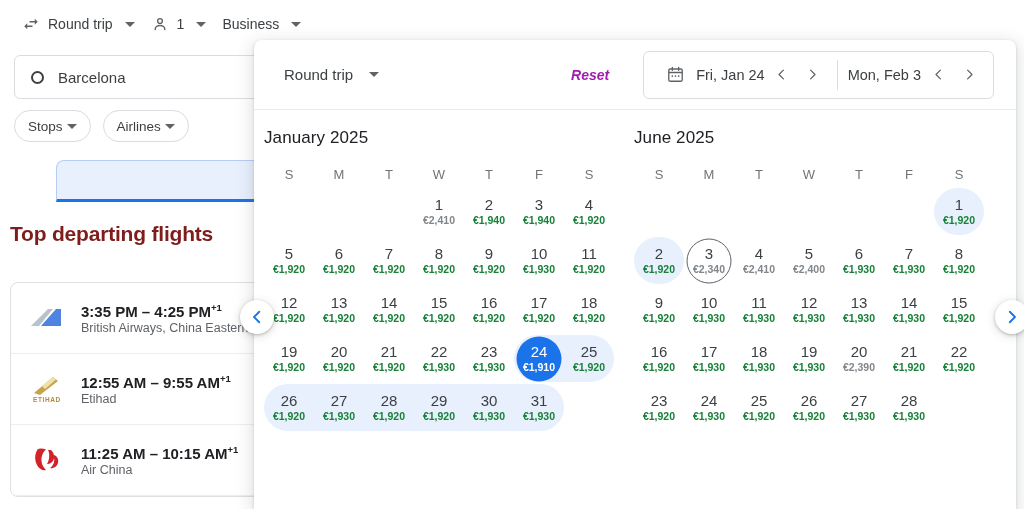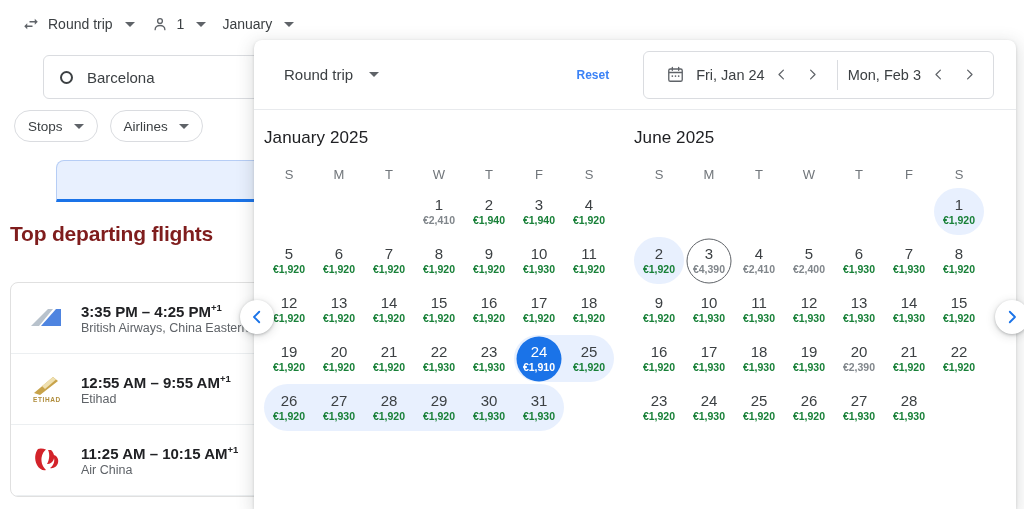--- a/index.html
+++ b/index.html
@@ -35,39 +35,38 @@
   }
   .icon-swap svg, .icon-person svg { display: block; }
 
   .origin-field {
     position: absolute; left: 14px; top: 55px;
     width: 420px; height: 44px;
     border: 1px solid #dadce0; border-radius: 6px;
     background: #fff;
     display: flex; align-items: center; gap: 14px;
     padding: 0 16px;
-    margin-left: 29px;
   }
   .circle-icon {
     width: 13px; height: 13px; border-radius: 50%;
     border: 2.4px solid #3c4043; flex: none;
   }
   .origin-text { font-size: 15px; color: #3c4043; }
 
   .filters-row {
     position: absolute; left: 14px; top: 110px;
     display: flex; align-items: center; gap: 12px;
   }
   .all-filters {
     display: flex; align-items: center; gap: 9px;
     color: #1a73e8; font-size: 14px; font-weight: 600;
     padding: 4px 2px;
   }
   .chip {
-    display: flex; align-items: center; gap: 7px;
+    display: flex; align-items: center; 
     height: 32px; padding: 0 13px;
     border: 1px solid #dadce0; border-radius: 16px;
     font-size: 13.5px; color: #3c4043; background: #fff;
     white-space: nowrap;
   }
 
   .tabs-bar {
     position: absolute; left: 28px; top: 160px;
     width: 430px; height: 42px; margin-left: 28px;
   }
@@ -142,22 +141,22 @@
     padding: 0 22px;
     border-bottom: 1px solid #e8eaed;
   }
   .rt-select {
     display: flex; align-items: center; gap: 12px;
     font-size: 15px; color: #3c4043;
     padding: 6px 8px;
   }
   .head-spacer { flex: 1; }
   .reset-link {
-    color: #3b82f6; font-size: 12px; font-weight: 600;
-    padding: 6px 10px; margin-right: 24px;
+    color: #a21caf; font-size: 14px; font-weight: 600;
+    padding: 6px 10px; margin-right: 24px; font-style: italic;
   }
   .date-box {
     display: flex; align-items: center;
     height: 48px;
     border: 1px solid #dadce0; border-radius: 6px;
     background: #fff;
     padding: 0 4px;
   }
   .date-half { display: flex; align-items: center; height: 100%; padding: 0 6px; }
   .cal-icon { margin: 0 11px 0 12px; display: flex; }
@@ -233,21 +232,21 @@
         <span class="icon-person">
           <svg width="18" height="18" viewBox="0 0 24 24" fill="none" stroke="#5f6368" stroke-width="1.8">
             <circle cx="12" cy="8" r="3.2"></circle>
             <path d="M5.5 19.5c0-3.3 2.9-5.5 6.5-5.5s6.5 2.2 6.5 5.5" stroke-linecap="round"></path>
           </svg>
         </span>
         <span class="tb-label">1</span>
         <span class="caret"></span>
       </div>
       <div class="tb-item">
-        <span class="tb-label">January</span>
+        <span class="tb-label">Business</span>
         <span class="caret"></span>
       </div>
     </div>
 
     <div class="origin-field">
       <span class="circle-icon"></span>
       <span class="origin-text" title="Where from?">Barcelona</span>
     </div>
 
     <div class="filters-row">
@@ -549,21 +548,21 @@
               </div>
             </div>
             <div class="week-row">
               <div class="cell inrange range-solo">
                 <div class="daynum">2</div>
                 <div class="price cheap">€1,920</div>
               </div>
               <div class="cell outlined">
                 <span class="out-circle"></span>
                 <div class="daynum">3</div>
-                <div class="price normal">€4,390</div>
+                <div class="price normal">€2,340</div>
               </div>
               <div class="cell">
                 <div class="daynum">4</div>
                 <div class="price normal">€2,410</div>
               </div>
               <div class="cell">
                 <div class="daynum">5</div>
                 <div class="price normal">€2,400</div>
               </div>
               <div class="cell">

